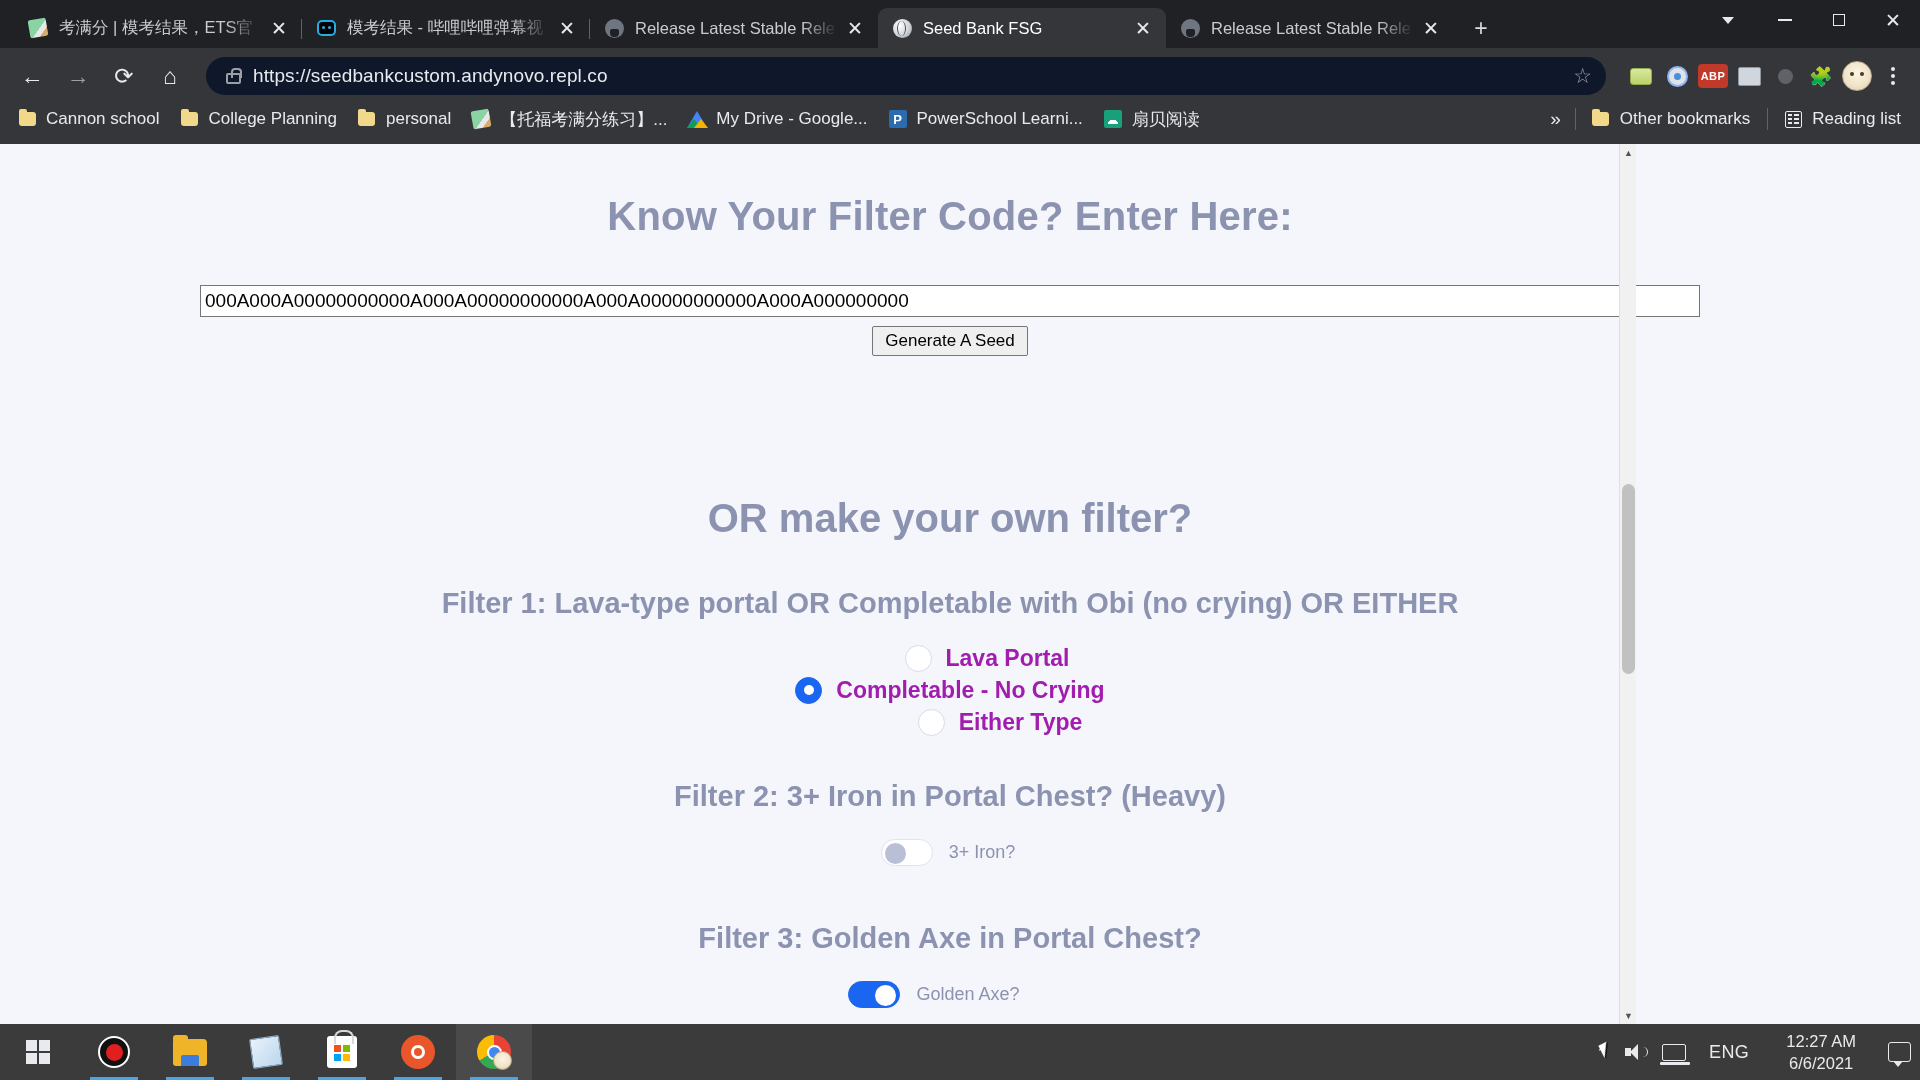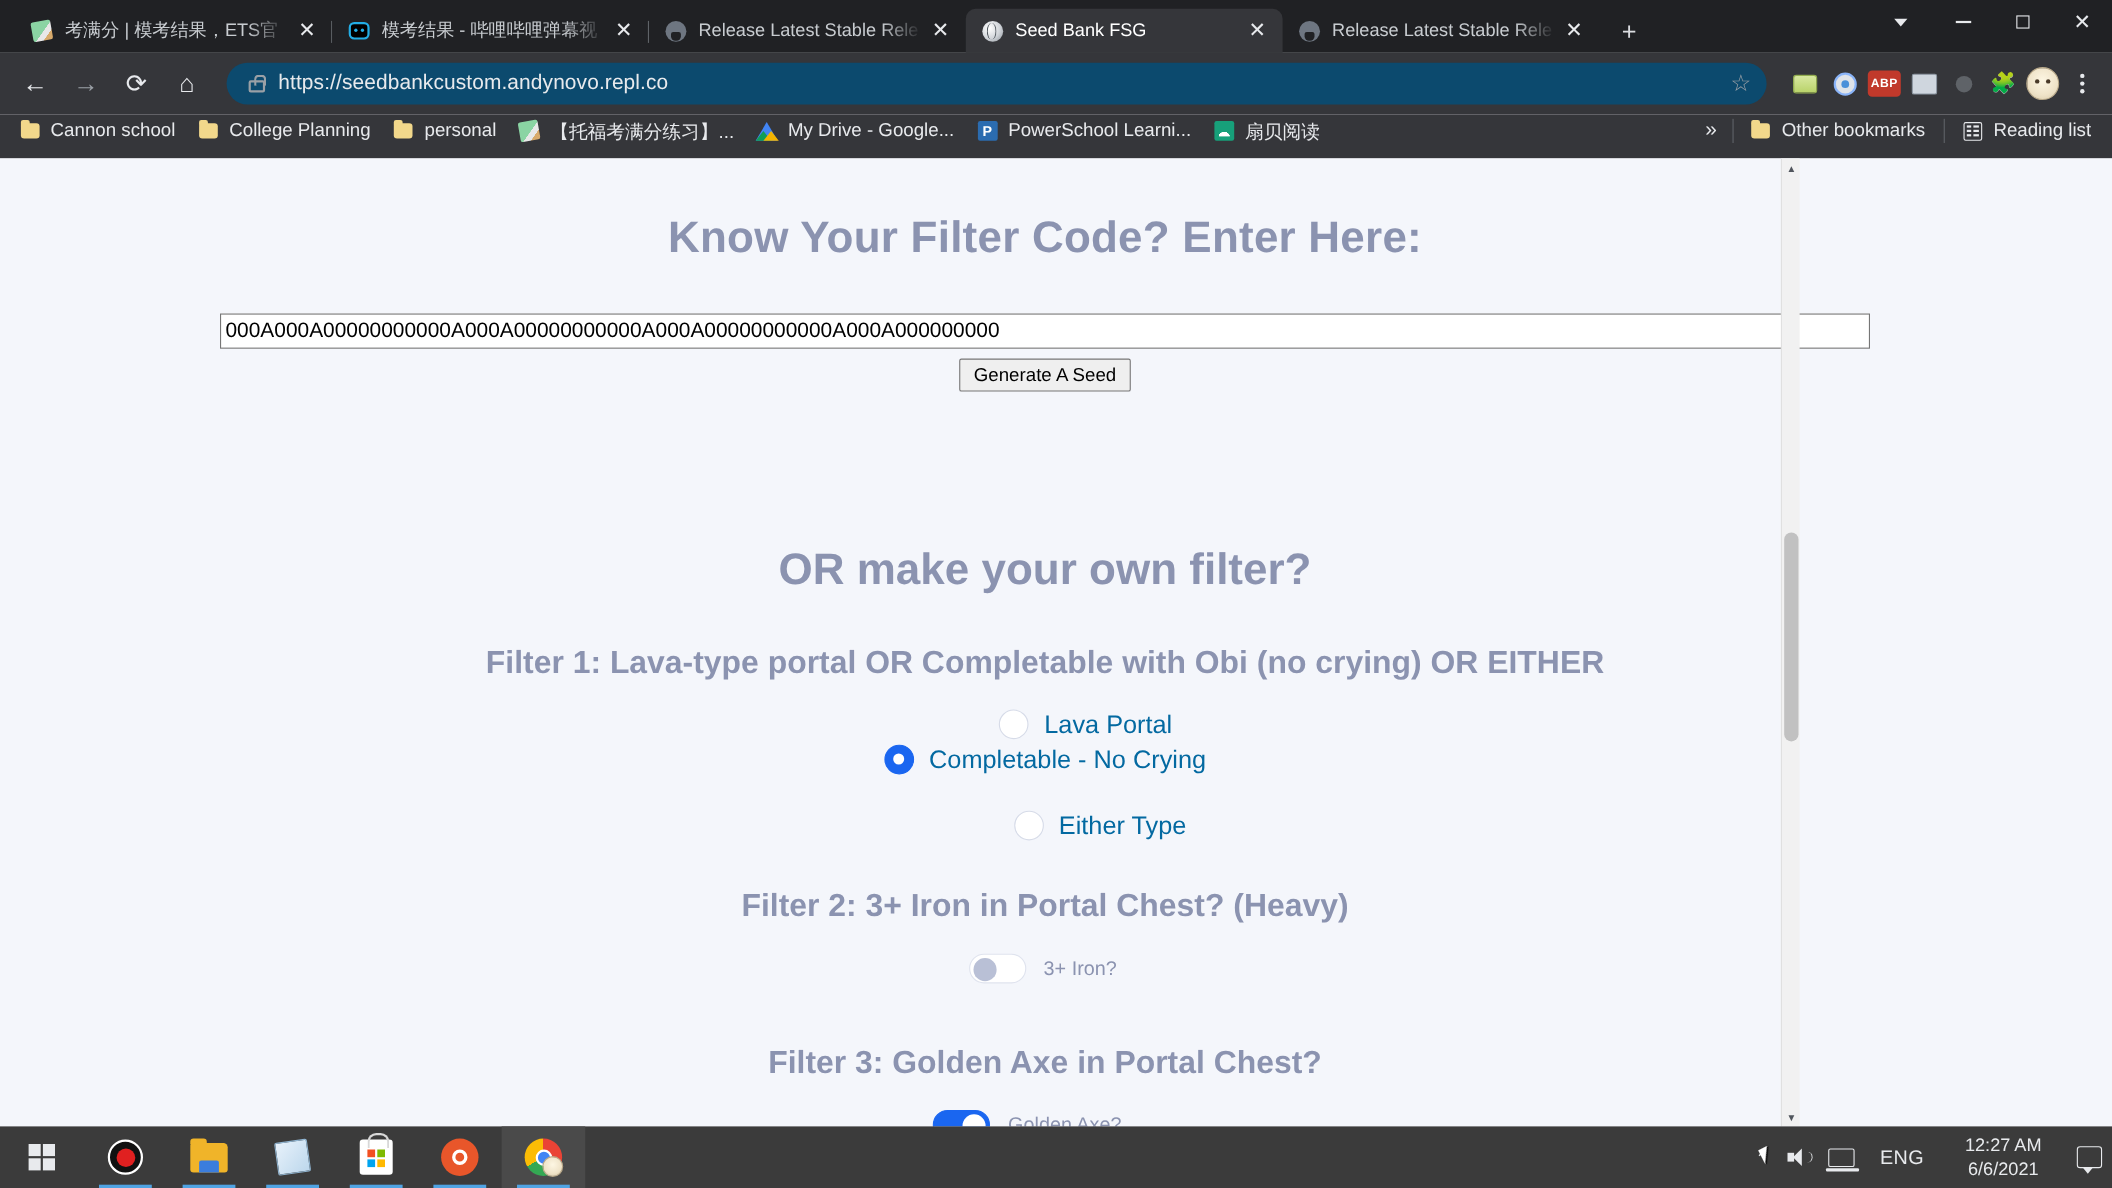--- a/index.html
+++ b/index.html
@@ -111,21 +111,21 @@
   .toolbar {
     position: absolute; top: 48px; left: 0; width: 1920px; height: 56px;
     background: #35363a; display: flex; align-items: center; padding: 0 10px;
   }
   .tbtn {
     width: 44px; height: 44px; border-radius: 50%;
     display: flex; align-items: center; justify-content: center;
     color: #e8eaed; margin-right: 2px; flex: 0 0 auto;
   }
   .omnibox {
-    flex: 1 1 auto; height: 38px; background: #0c4a6e; border-radius: 19px;
+    flex: 1 1 auto; height: 38px; background: #0f172a; border-radius: 19px;
     display: flex; align-items: center; padding: 0 14px; margin: 0 12px;
     color: #e8eaed; font-size: 19px;
   }
   .lockicon {
     width: 15px; height: 11px; border: 2px solid #9aa0a6; border-radius: 2px;
     position: relative; margin-right: 12px; margin-left: 6px; margin-top: 4px; flex: 0 0 15px;
   }
   .lockicon::before {
     content:""; position:absolute; left:3px; top:-7px; width:7px; height:8px;
     border: 2px solid #9aa0a6; border-bottom: 0; border-radius: 4px 4px 0 0;
@@ -226,36 +226,36 @@
     padding: 4px 12px; font-size: 17px; color: #000;
     font-family: "Liberation Sans", sans-serif; border-radius: 2px;
   }
   .h-or { color: #8b93b0; font-weight: bold; font-size: 40px; margin-top: 140px; }
   .h-filter { color: #8b93b0; font-weight: bold; font-size: 29px; margin-top: 46px; }
   .h-filter.f2 { margin-top: 42px; }
   .h-filter.f3 { margin-top: 56px; }
 
   .radios { margin-top: 22px; display:flex; flex-direction:column; align-items:center; }
   .radio-row { display: flex; align-items: center; height: 32px; }
-  .radio-row .rlabel { color: #0369a1; font-size: 23px; margin-left: 14px; white-space:nowrap;}
+  .radio-row .rlabel { color: #a21caf; font-size: 23px; margin-left: 14px; white-space:nowrap;font-weight:bold;}
   .rdot {
     width: 27px; height: 27px; border-radius: 50%; background: #ffffff;
     border: 1.5px solid #d6dbe8; flex: 0 0 27px;
   }
   .rdot.checked {
     background: #1a66f0; border: 1.5px solid #1a66f0; position: relative;
   }
   .rdot.checked::after {
     content: ""; position: absolute; left: 50%; top: 50%; transform: translate(-50%,-50%);
     width: 10px; height: 10px; border-radius: 50%; background: #ffffff;
   }
   
   .radio-row.r1 { margin-left: 74px; }
   .radio-row.r2 { margin-left: 0px; }
-  .radio-row.r3 { margin-left: 100px; margin-top: 28px; }
+  .radio-row.r3 { margin-left: 100px; }
 
   .toggle-row { display: flex; align-items: center; justify-content: center; margin-top: 26px; }
   .toggle {
     width: 52px; height: 27px; border-radius: 14px; background: #ffffff;
     border: 1px solid #dfe3ee; position: relative; flex: 0 0 52px;
   }
   .toggle .knob {
     position: absolute; top: 2.5px; left: 3px; width: 21px; height: 21px;
     border-radius: 50%; background: #b9c0d6;
   }

